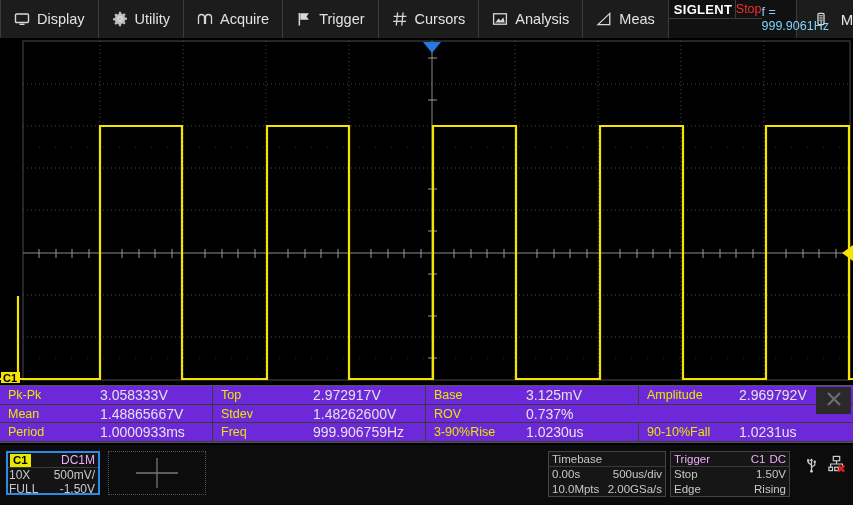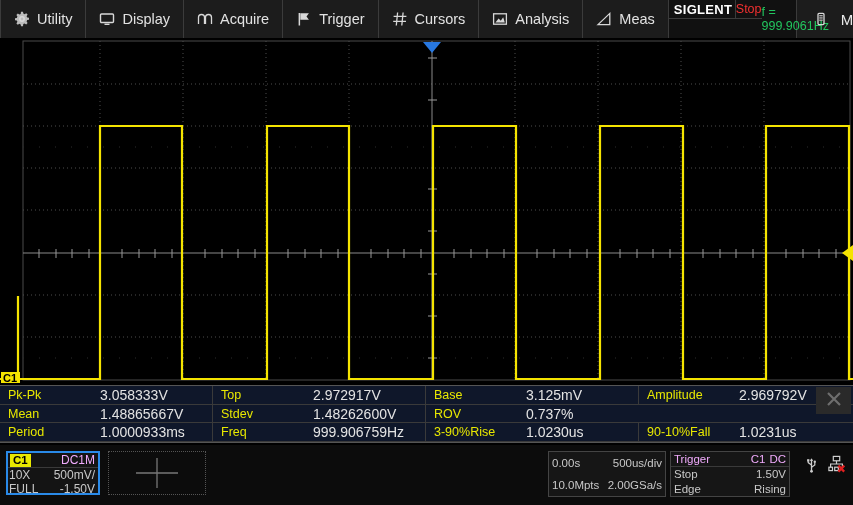--- a/index.html
+++ b/index.html
@@ -43,21 +43,21 @@
     font-size:13px; font-weight:bold; color:#fff;
     letter-spacing:0.3px; padding-left:5px; width:66px;
     font-family:"Liberation Sans", sans-serif;
   }
   #run-state{
     flex:1; text-align:center; font-size:12.5px; color:#f03030;
     border-left:1px solid #3b3b3b; line-height:18px;
   }
   #freq-readout{
     flex:1; display:flex; align-items:center; justify-content:center;
-    font-size:12.5px; color:#22c55e;
+    font-size:12.5px; color:#7dd3fc;
   }
   #measure-tab{
     display:flex; align-items:center; gap:12px;
     padding:0 14px 0 16px;
     border-right:1px solid #3b3b3b;
     font-size:15px; color:#e8e8e8; letter-spacing:0.5px;
   }
 
   
   #graph{
@@ -87,21 +87,21 @@
     position:absolute;
     background:#f5e400; color:#000;
     font-size:11px; font-weight:bold;
     line-height:13px; padding:0 3px 0 2px;
     font-family:"Liberation Sans", sans-serif;
   }
 
   
   #meas-table{
     position:absolute; left:0; top:385px; width:853px; height:58px;
-    background:#0f172a;
+    background:#6d28d9;
     border-top:1px solid #555; border-bottom:1px solid #555;
     display:flex; flex-direction:column;
   }
   .meas-row{ flex:1; display:flex; border-bottom:1px solid #3a3a3a; }
   .meas-row:last-child{ border-bottom:none; }
   .meas-cell{ display:flex; align-items:center; border-right:1px solid #3a3a3a; }
   .meas-lbl{ width:100px; flex:none; padding-left:8px; font-size:12.5px; color:#e8e800; }
   .meas-val{ width:106px; flex:none; font-size:14px; color:#e3e3e3; }
   .mc0{ width:213px; flex:none; }
   #meas-close{
@@ -157,37 +157,37 @@
   }
 </style>
 </head>
 <body>
 
 <div id="menubar">
 
   <div class="menu-item">
     <span class="menu-ico">
       <svg width="16" height="16" viewBox="0 0 16 16">
+        <rect x="1.5" y="3" width="13" height="8.5" rx="1" fill="none" stroke="#d8d8d8" stroke-width="1.4"></rect>
+        <rect x="5.5" y="12.6" width="5" height="1.4" fill="#d8d8d8"></rect>
+      </svg>
+    </span>
+    <span>Display</span>
+  </div>
+
+  <div class="menu-item">
+    <span class="menu-ico">
+      <svg width="16" height="16" viewBox="0 0 16 16">
           <g fill="#d8d8d8">
         <path d="M8 5.1A2.9 2.9 0 1 0 8 10.9 2.9 2.9 0 1 0 8 5.1zm0 1.5a1.4 1.4 0 1 1 0 2.8 1.4 1.4 0 0 1 0-2.8z"></path>
         <path d="M7 .8h2l.3 1.8 1.3.6 1.6-1 1.4 1.4-1 1.6.6 1.3 1.8.3v2l-1.8.3-.6 1.3 1 1.6-1.4 1.4-1.6-1-1.3.6L9 15.2H7l-.3-1.8-1.3-.6-1.6 1-1.4-1.4 1-1.6-.6-1.3L1 9.2v-2l1.8-.3.6-1.3-1-1.6 1.4-1.4 1.6 1 1.3-.6z" opacity=".85"></path>
       </g>
         </svg>
     </span>
     <span>Utility</span>
-  </div>
-
-  <div class="menu-item">
-    <span class="menu-ico">
-      <svg width="16" height="16" viewBox="0 0 16 16">
-        <rect x="1.5" y="3" width="13" height="8.5" rx="1" fill="none" stroke="#d8d8d8" stroke-width="1.4"></rect>
-        <rect x="5.5" y="12.6" width="5" height="1.4" fill="#d8d8d8"></rect>
-      </svg>
-    </span>
-    <span>Display</span>
   </div>
 
   <div class="menu-item">
     <span class="menu-ico">
       <svg width="16" height="16" viewBox="0 0 16 16">
         <path d="M1.5 13V6.5a3 3 0 0 1 6 0V13M8.5 13V6.5a3 3 0 0 1 6 0V13" fill="none" stroke="#d8d8d8" stroke-width="1.3"></path>
       </svg>
     </span>
     <span>Acquire</span>
   </div>
@@ -428,20 +428,23 @@
   </div>
 
   <div id="offset-pane">
     <svg width="96" height="42">
       <line x1="27" y1="21" x2="69" y2="21" stroke="#777" stroke-width="1.3"></line>
       <line x1="48" y1="6" x2="48" y2="36" stroke="#777" stroke-width="1.3"></line>
     </svg>
   </div>
 
   <div id="tb-pane">
+    <div class="pane-row hdr">
+      <span class="pr-l gry">Timebase</span>
+    </div>
     <div class="pane-row">
       <span class="pr-l gry">0.00s</span>
       <span class="pr-r gry">500us/div</span>
     </div>
     <div class="pane-row">
       <span class="pr-l gry">10.0Mpts</span>
       <span class="pr-r gry">2.00GSa/s</span>
     </div>
   </div>
 

